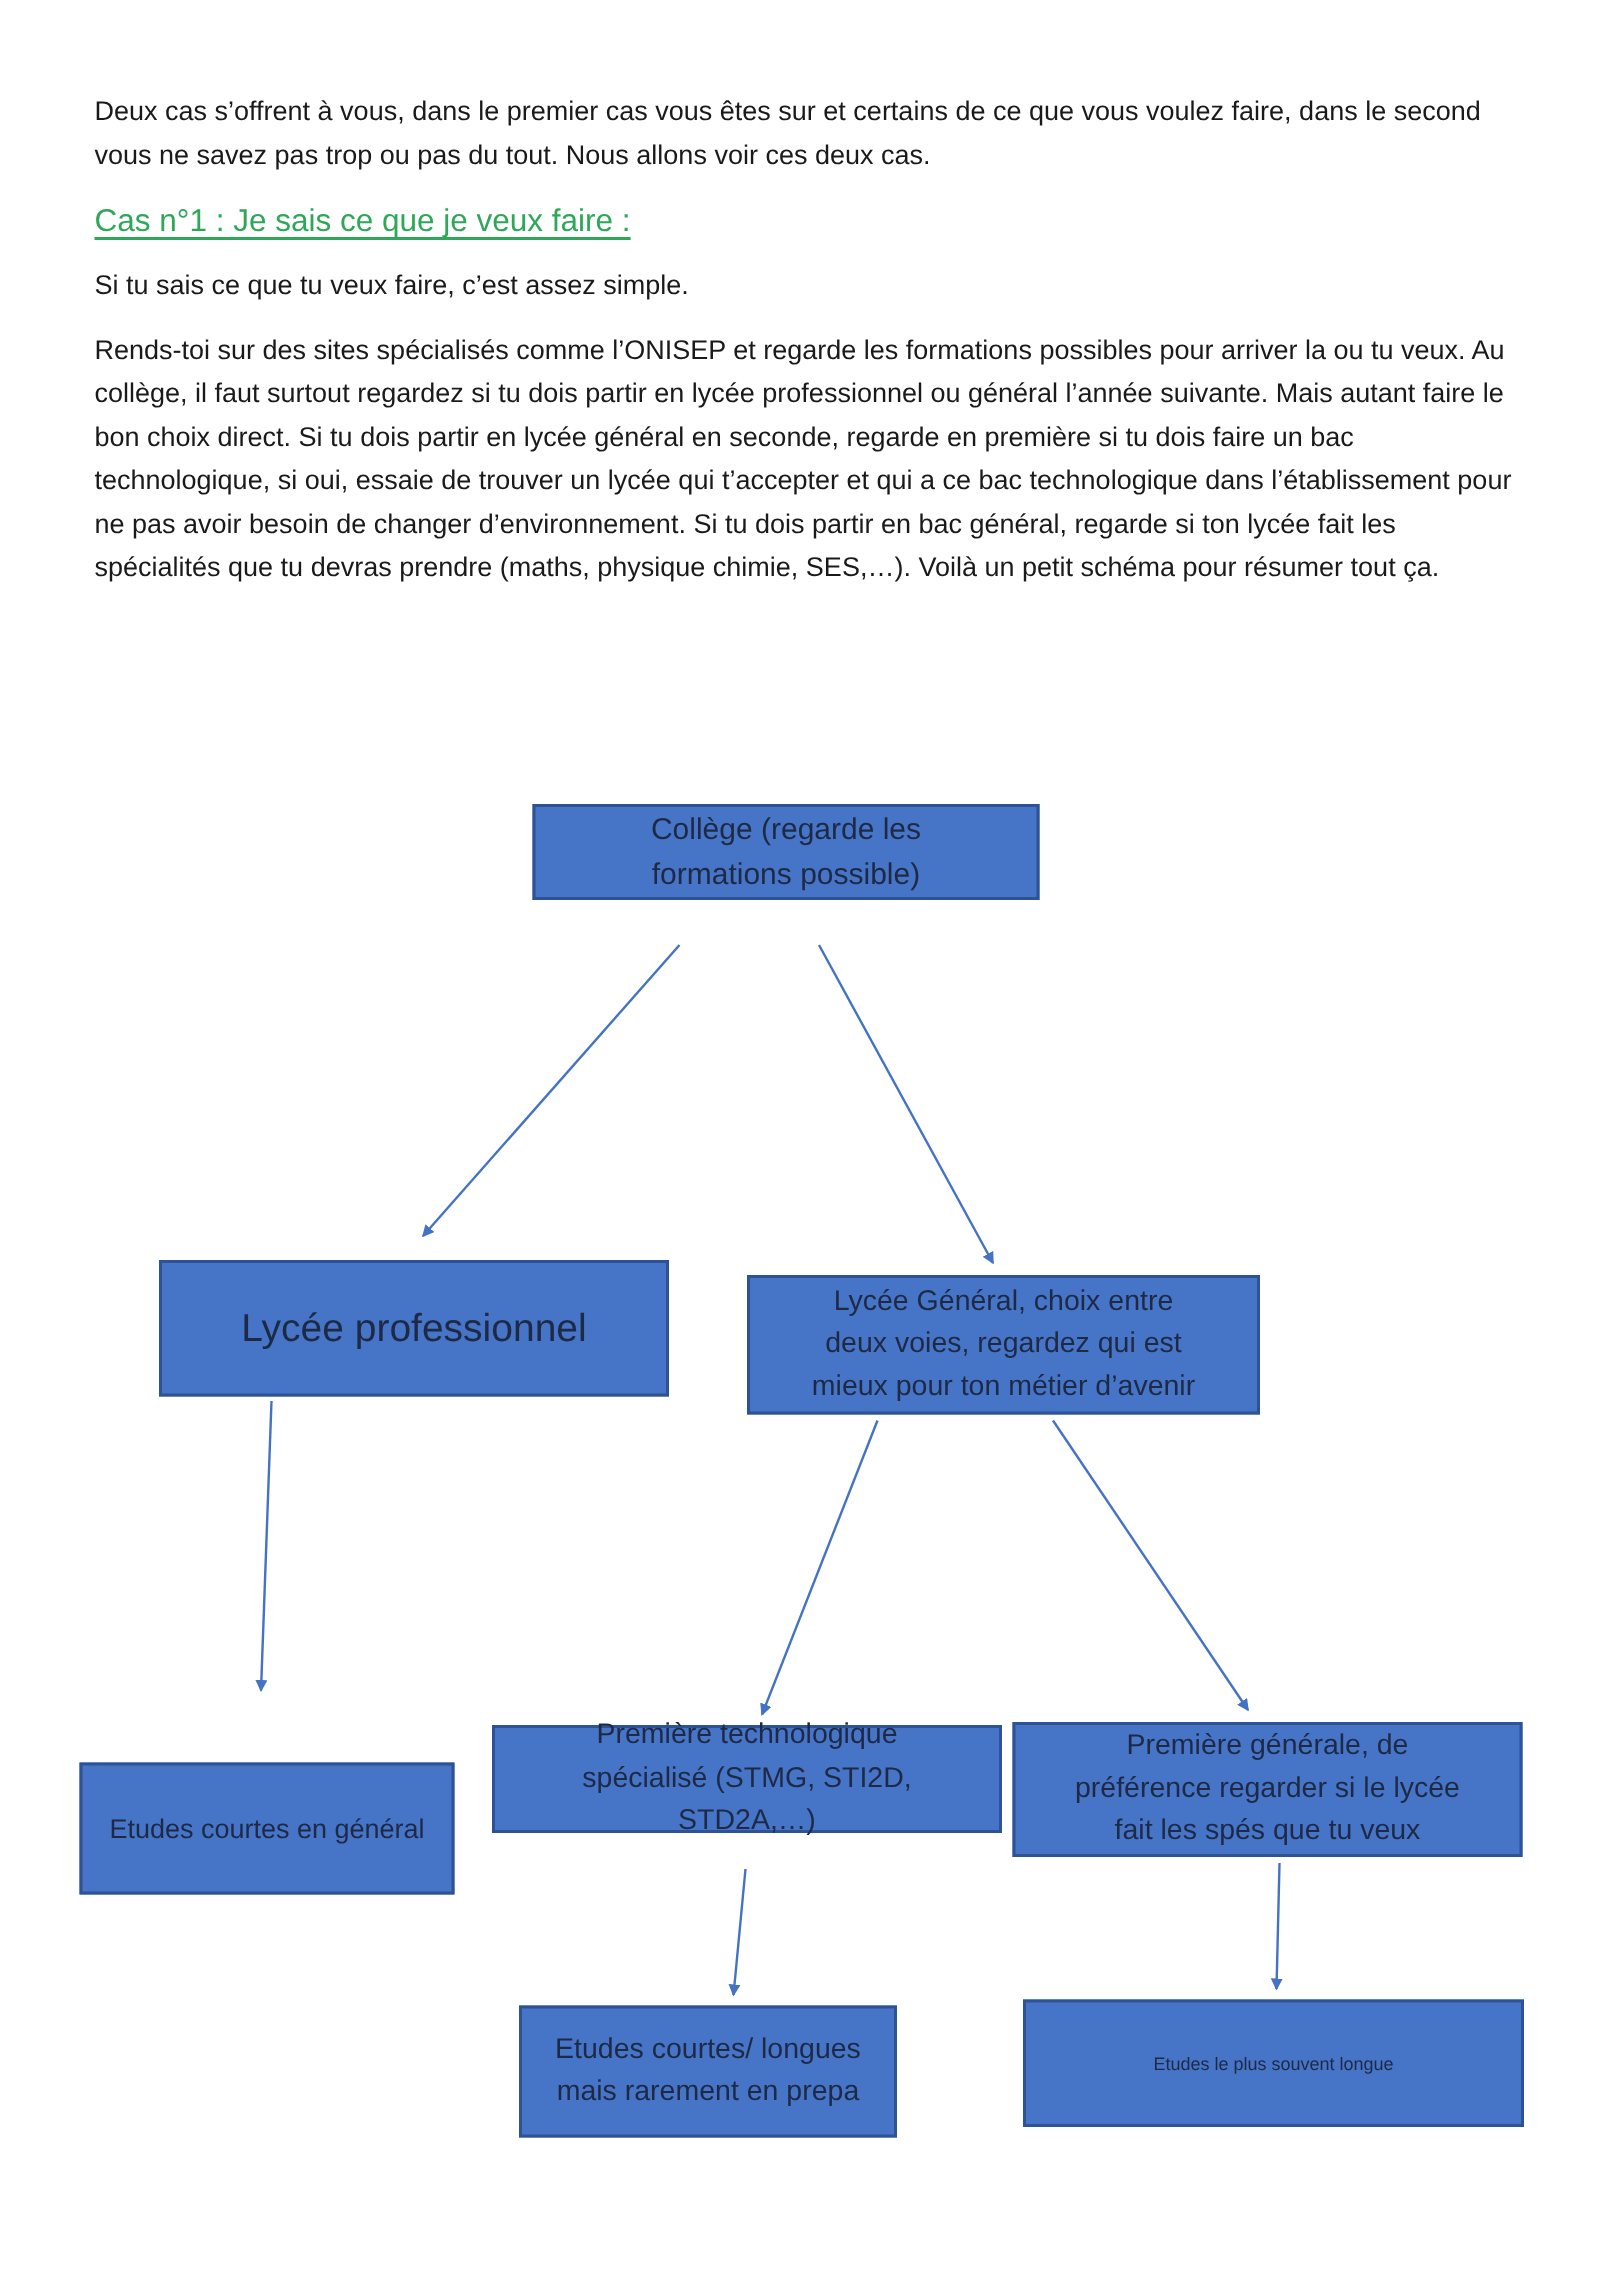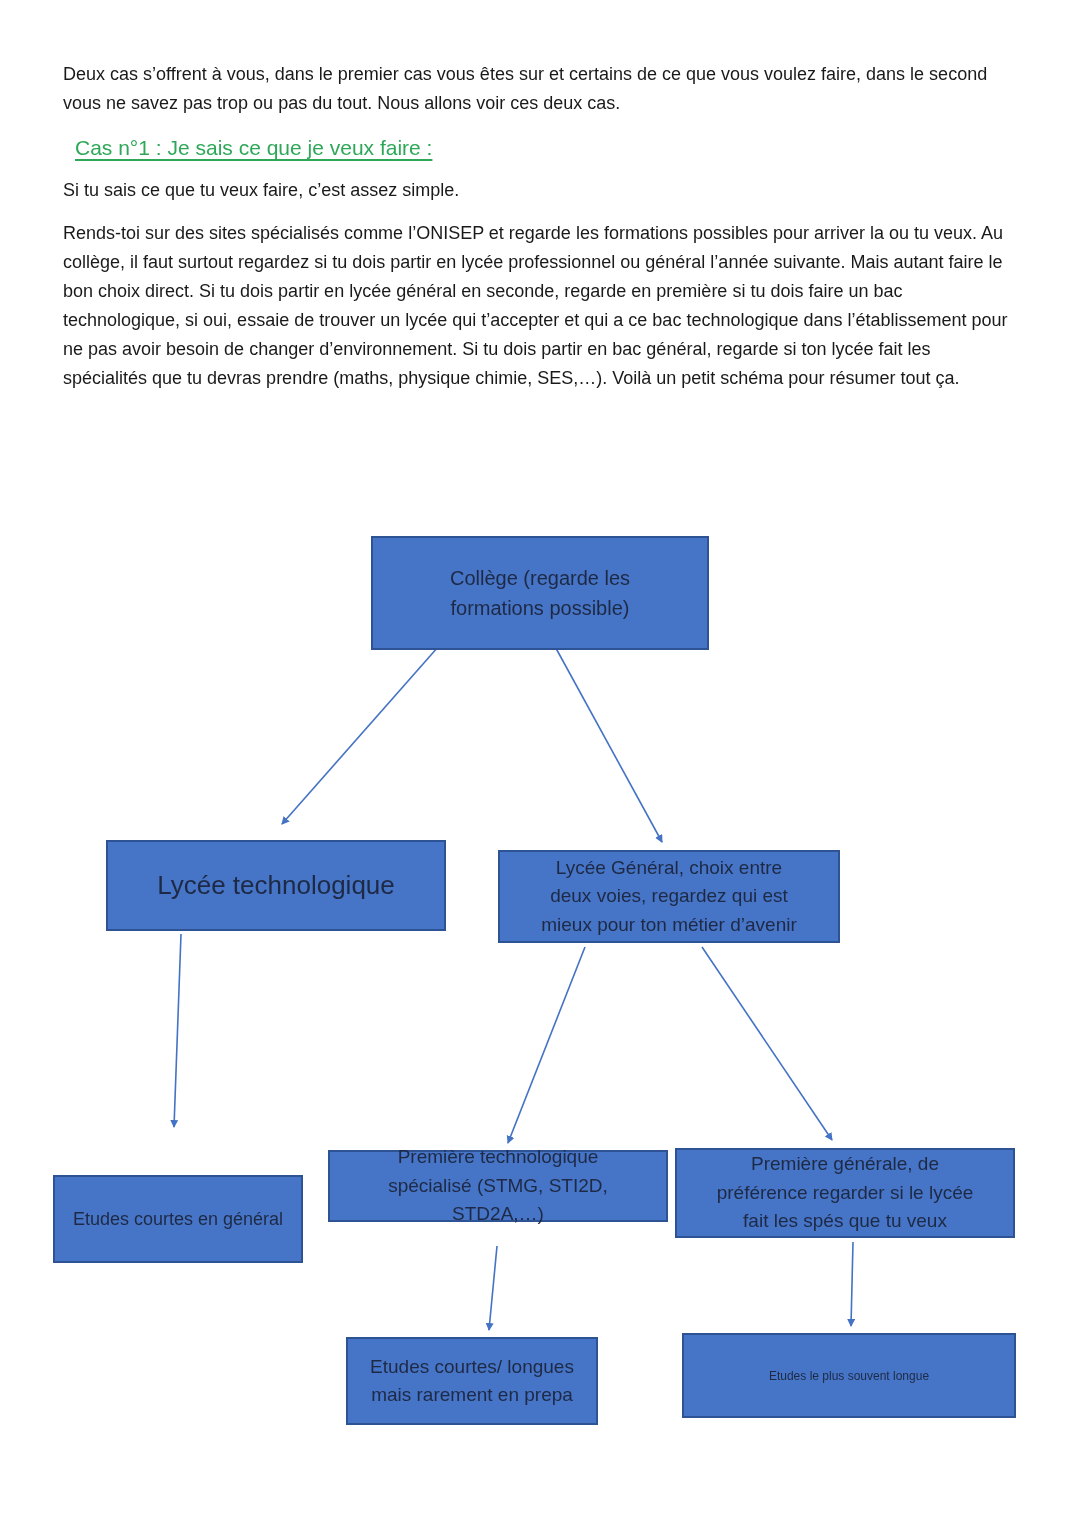--- a/index.html
+++ b/index.html
@@ -37,21 +37,21 @@
     text-underline-offset:5px;
     text-decoration-thickness:2px;
   }
   .para{
     margin:0 0 14px 0;
     font-size:18px;
     line-height:29px;
     white-space:pre-line;
   }
   .section-heading{
-    margin:18px 0 16px 12px;
+    margin:18px 0 16px 0;
     font-size:21px;
     font-weight:400;
     color:var(--heading-green);
     text-decoration:underline;
     text-underline-offset:4px;
   }
   .node{
     position:absolute;
     box-sizing:border-box;
     background:var(--node-fill);
@@ -59,21 +59,21 @@
     color:var(--node-text);
     display:flex;
     align-items:center;
     justify-content:center;
     text-align:center;
     font-size:19px;
     line-height:1.5;
     white-space:pre-line;
     padding:2px 6px;
   }
-  .node-college        {left:355px; top:536px;  width:338px; height:114px; font-size:20px;margin-left:16px;}
+  .node-college        {left:355px; top:536px;  width:338px; height:64px; font-size:20px;}
   .node-lycee-pro      {left:106px; top:840px;  width:340px; height:91px; font-size:26px;}
   .node-lycee-general  {left:498px; top:850px;  width:342px; height:93px;}
   .node-etudes-courtes {left:53px;  top:1134px; width:250px; height:88px; font-size:18px;margin-top:41px;}
   .node-prem-techno    {left:328px; top:1150px; width:340px; height:72px;}
   .node-prem-generale  {left:675px; top:1148px; width:340px; height:90px;}
   .node-etudes-cl      {left:346px; top:1337px; width:252px; height:88px;}
   .node-etudes-longues {left:682px; top:1333px; width:334px; height:85px; font-size:12px;}
   .arrows{
     position:absolute;
     left:0; top:0;
@@ -110,21 +110,21 @@
     <line x1="702" y1="947" x2="832" y2="1140" marker-end="url(#ah)"></line>
     <line x1="497" y1="1246" x2="489" y2="1330" marker-end="url(#ah)"></line>
     <line x1="853" y1="1242" x2="851" y2="1326" marker-end="url(#ah)"></line>
   </svg>
 
   <div class="node node-college">
     <span>Collège (regarde les
 formations possible)</span>
   </div>
   <div class="node node-lycee-pro">
-    <span>Lycée technologique</span>
+    <span>Lycée professionnel</span>
   </div>
   <div class="node node-lycee-general">
     <span>Lycée Général, choix entre
 deux voies, regardez qui est
 mieux pour ton métier d’avenir</span>
   </div>
   <div class="node node-etudes-courtes">
     <span>Etudes courtes en général</span>
   </div>
   <div class="node node-prem-techno">

